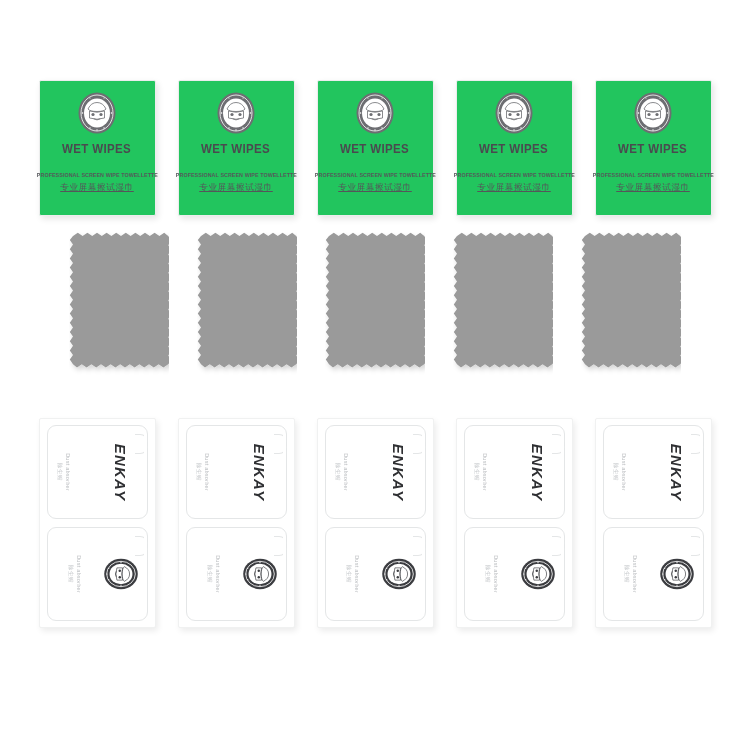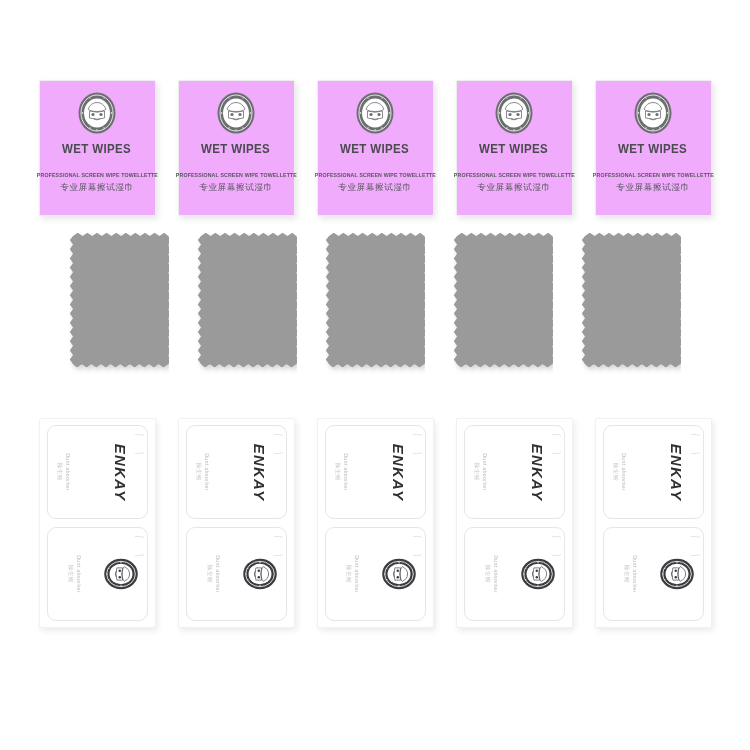--- a/index.html
+++ b/index.html
@@ -31,21 +31,21 @@
     height: 140px;
     display: flex;
     justify-content: center;
     align-items: flex-start;
     gap: 22px;
   }
   .wipe-card {
     position: relative;
     width: 117px;
     height: 136px;
-    background: #f0abfc;
+    background: #22c55e;
     border: 1px solid #eceded;
     border-radius: 2px;
     box-shadow: 2px 3px 6px rgba(0,0,0,0.10);
     display: flex;
     flex-direction: column;
     align-items: center;
     box-sizing: border-box;
     padding-top: 10px;
   }
 
@@ -76,20 +76,21 @@
     white-space: nowrap;
     transform: scaleX(0.97);
   }
   .wipe-sub-cn {
     margin-top: 4px;
     font-size: 8.6px;
     color: #55565a;
     letter-spacing: 0.6px;
     white-space: nowrap;
     font-family: "DejaVu Sans", sans-serif;
+    text-decoration: underline;
   }
 
   
   .row-cloths {
     position: absolute;
     left: 0;
     top: 232px;
     width: 750px;
     height: 160px;
     display: flex;

